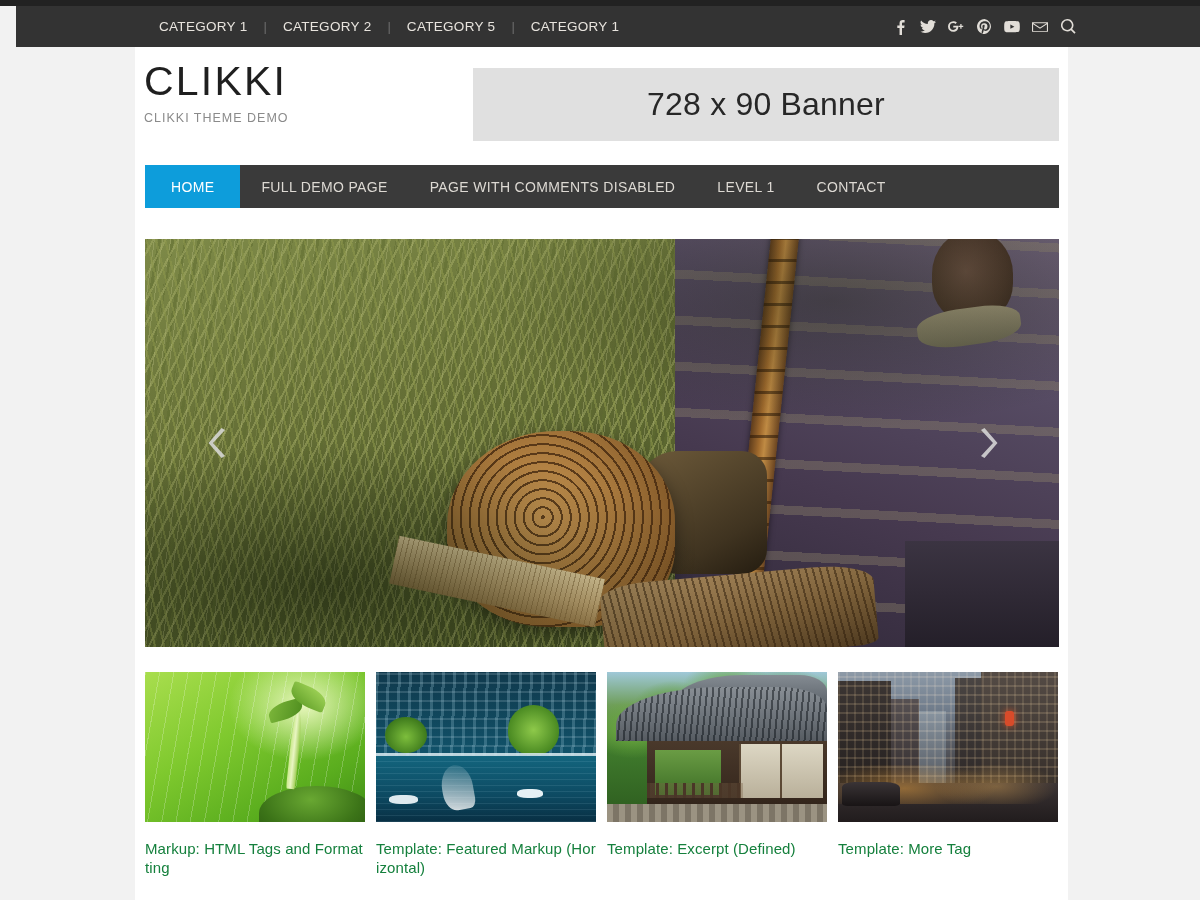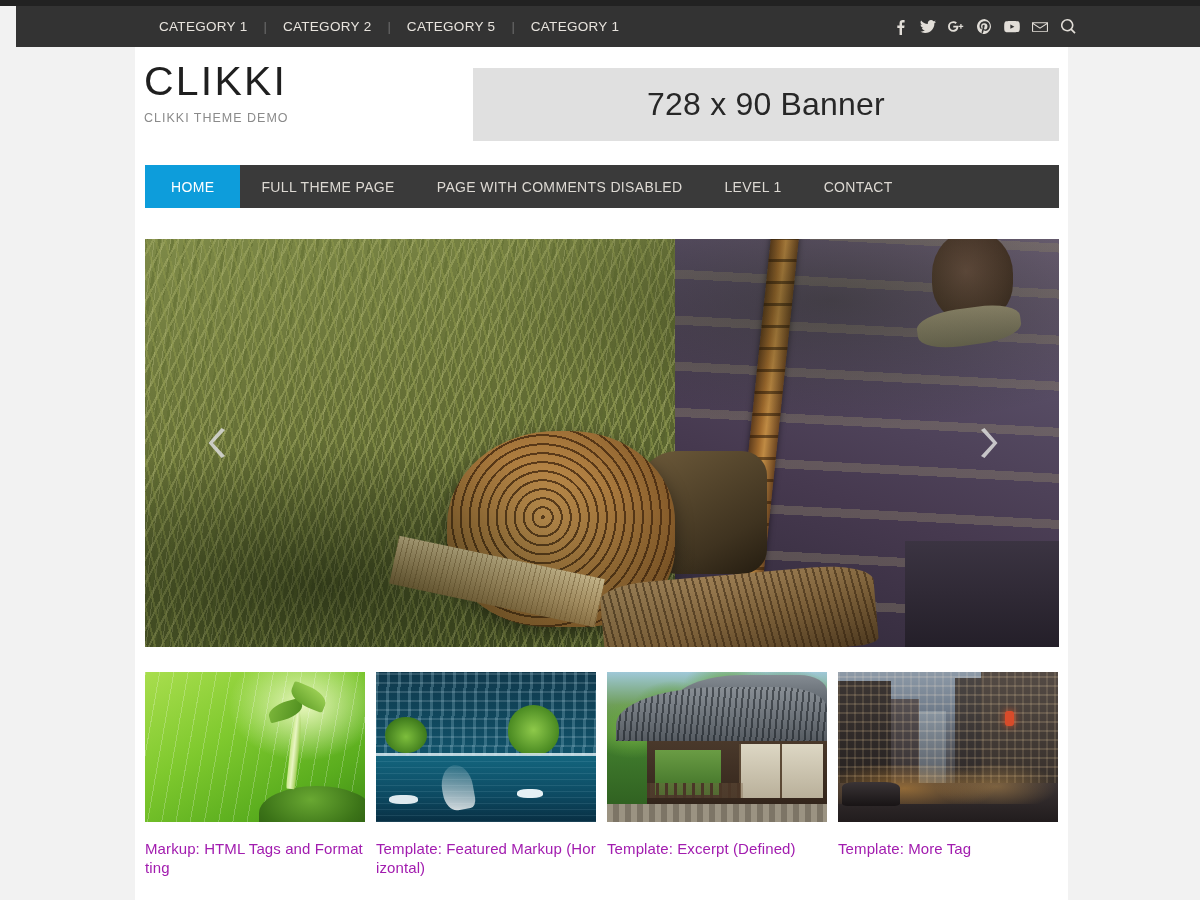--- a/index.html
+++ b/index.html
@@ -260,21 +260,21 @@
     overflow: hidden;
     position: relative;
     cursor: pointer;
     background: #cfcfcf;
   }
   .post-title {
     display: block;
     margin-top: 17px;
     font-size: 15px;
     line-height: 1.27;
-    color: #a21caf;
+    color: #15803d;
     letter-spacing: .1px;
     word-break: break-all;
     cursor: pointer;
     text-decoration: none;
   }
 
   
   .th-sprout {
     position:absolute; inset:0;
     background:
@@ -510,21 +510,21 @@
       <div class="brand-title">CLIKKI</div>
       <div class="brand-tagline">CLIKKI THEME DEMO</div>
     </div>
     <div class="banner">
       <span class="banner-text">728 x 90 Banner</span>
     </div>
   </div>
 
   <nav class="mainnav">
     <a class="nav-item active" href="#">HOME</a>
-    <a class="nav-item" href="#">FULL THEME PAGE</a>
+    <a class="nav-item" href="#">FULL DEMO PAGE</a>
     <a class="nav-item" href="#">PAGE WITH COMMENTS DISABLED</a>
     <a class="nav-item" href="#">LEVEL 1</a>
     <a class="nav-item" href="#">CONTACT</a>
   </nav>
 
   <div class="slider">
     <div class="hero-img">
       <div class="grass"></div>
       <div class="boy">
         <div class="boy-head"></div>

